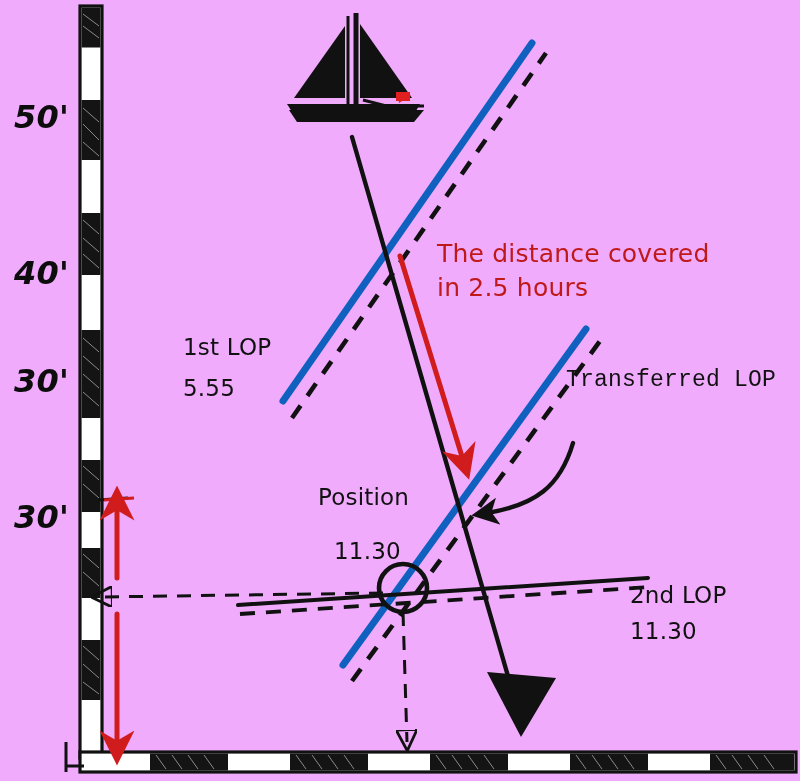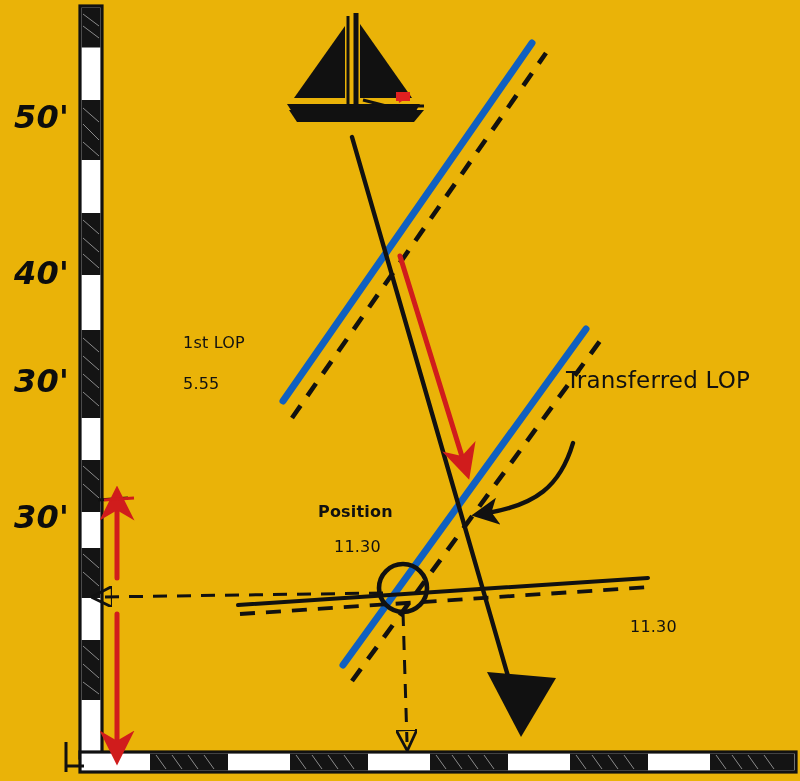--- a/index.html
+++ b/index.html
@@ -1,23 +1,23 @@
 <!DOCTYPE html>
 <html><head>
 <meta charset="utf-8">
 <style>
   html,body{margin:0;padding:0;background:#ffffff;}
   body{width:800px;height:781px;font-family:"DejaVu Sans",sans-serif;}
-  #stage{position:relative;width:800px;height:781px;overflow:hidden;background:#eab308;}
+  #stage{position:relative;width:800px;height:781px;overflow:hidden;background:#f0abfc;}
   svg#canvas{position:absolute;left:0;top:0;width:800px;height:781px;}
   .lbl{position:absolute;font-family:"DejaVu Sans",sans-serif;color:#111;
        white-space:pre;line-height:1.18;letter-spacing:.2px;}
   .axis-num{font-size:32px;font-style:italic;font-weight:700;color:#0d0d0d;}
-  .ann{font-size:16px;font-weight:500;color:#111;}
-  .ann2{font-size:23px;font-weight:500;color:#111;}
+  .ann{font-size:23px;font-weight:500;color:#111;}
+  .ann2{font-size:23px;font-weight:500;color:#111;font-family:Liberation Mono, monospace;}
   .redtxt{font-size:25px;color:#bf1a1a;font-weight:500;line-height:1.22;}
 </style>
 </head>
 <body>
 
 <div id="stage">
 
   <svg id="canvas" viewBox="0 0 800 781">
     <defs>
       <marker id="redhead" viewBox="0 0 12 12" refX="6" refY="6" markerWidth="7" markerHeight="7" orient="auto">
@@ -131,21 +131,24 @@
   </svg>
 
   <div class="lbl axis-num" style="left:14px;top:99px;">50'</div>
   <div class="lbl axis-num" style="left:14px;top:255px;">40'</div>
   <div class="lbl axis-num" style="left:14px;top:363px;">30'</div>
   <div class="lbl axis-num" style="left:14px;top:499px;">30'</div>
 
   <div class="lbl ann" style="left:183px;top:334px;">1st LOP</div>
   <div class="lbl ann" style="left:183px;top:375px;">5.55</div>
 
+  <div class="lbl redtxt" style="left:437px;top:239px;">The distance covered</div>
+  <div class="lbl redtxt" style="left:437px;top:273px;">in 2.5 hours</div>
 
   <div class="lbl ann2" style="left:566px;top:367px;">Transferred LOP</div>
 
-  <div class="lbl ann" style="left:318px;top:503px;font-weight:bold;">Position</div>
+  <div class="lbl ann" style="left:318px;top:484px;">Position</div>
   <div class="lbl ann" style="left:334px;top:538px;">11.30</div>
 
+  <div class="lbl ann" style="left:630px;top:582px;">2nd LOP</div>
   <div class="lbl ann" style="left:630px;top:618px;">11.30</div>
 
 </div>
 
 </body></html>

